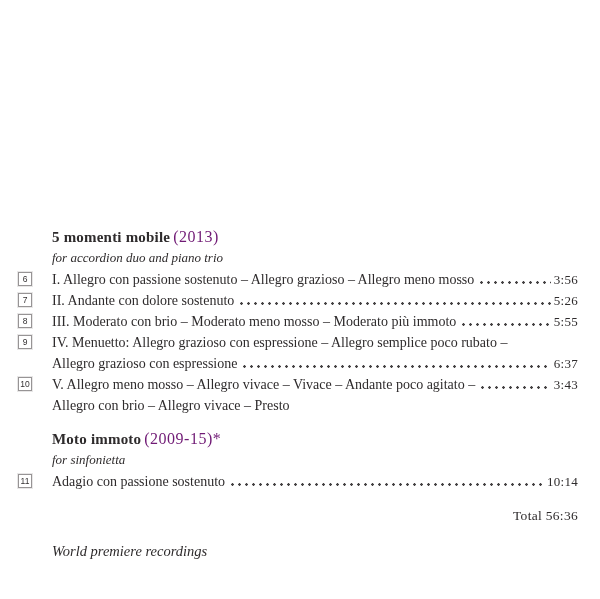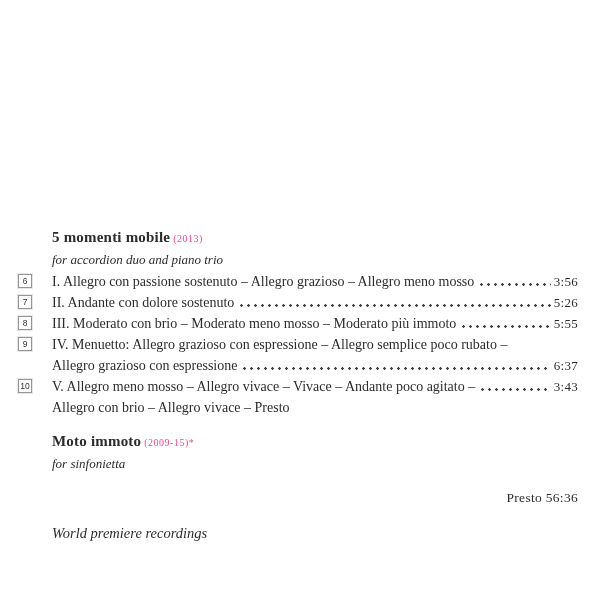--- a/index.html
+++ b/index.html
@@ -21,22 +21,22 @@
   .work-section { position: relative; }
   .work-section.second { margin-top: 13px; }
   .work-title {
     font-size: 15px;
     line-height: 20px;
     font-weight: bold;
     letter-spacing: 0.2px;
   }
   .work-year {
     font-weight: normal;
-    font-size: 10px;
-    color: #ec4899;
+    font-size: 16px;
+    color: #701a75;
     letter-spacing: 0.5px;
     margin-left: 3px;
   }
   .work-instrumentation {
     font-style: italic;
     font-size: 13px;
     line-height: 21px;
   }
   .tracks { margin-top: 1px; }
   .track { position: relative; }
@@ -159,23 +159,33 @@
 
       </div>
     </div>
 
     <div class="work-section second">
       <div class="work-title">
         <span>Moto immoto</span><span class="work-year">(2009-15)*</span>
       </div>
       <div class="work-instrumentation">for sinfonietta</div>
 
+      <div class="tracks">
+        <div class="track">
+          <span class="num-box">11</span>
+          <div class="tline">
+            <span class="ttext">Adagio con passione sostenuto</span>
+            <span class="leader"></span>
+            <span class="time">10:14</span>
+          </div>
+        </div>
+      </div>
     </div>
 
     <div class="total-row">
-      <span>Presto</span>
+      <span>Total</span>
       <span>56:36</span>
     </div>
 
     <div class="footnote">World premiere recordings</div>
 
   </div>
 </div>
 
 </body></html>

